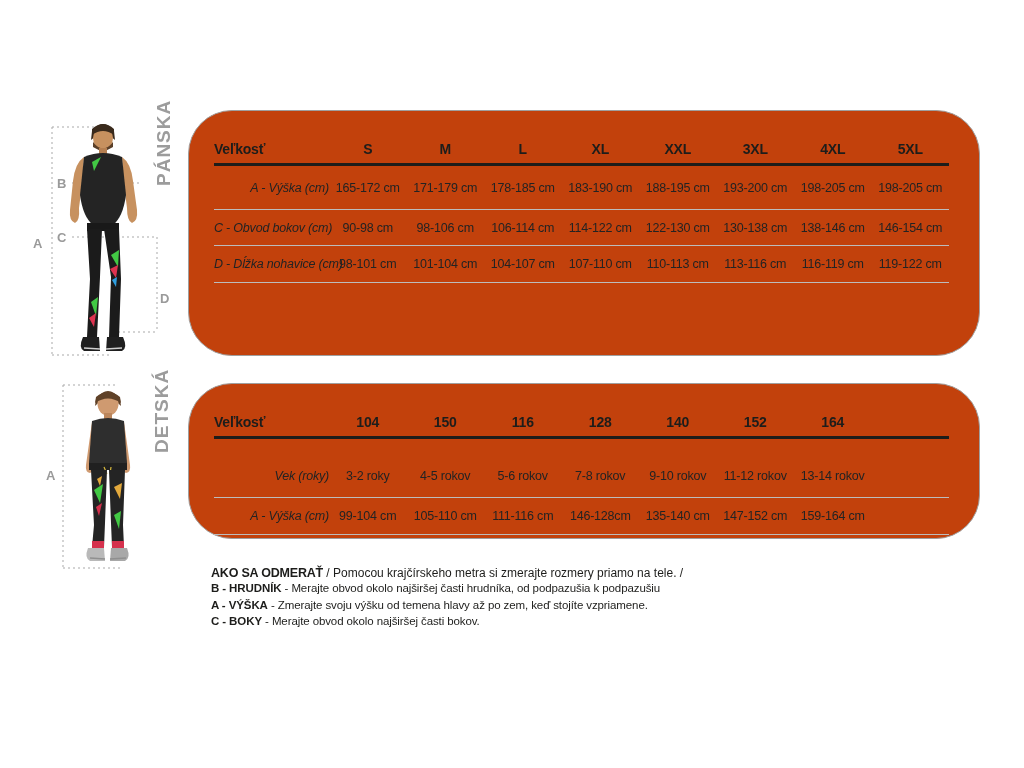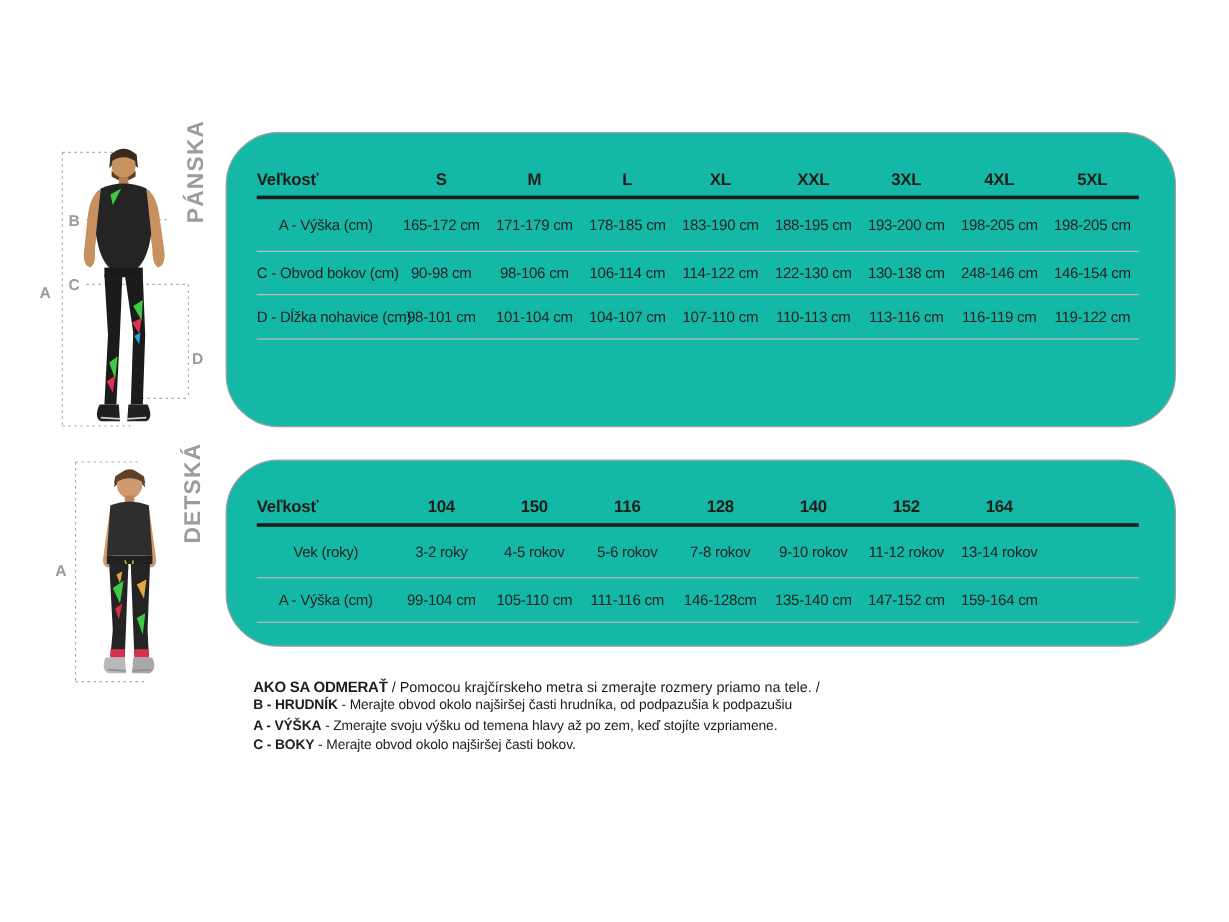--- a/index.html
+++ b/index.html
@@ -1,32 +1,32 @@
 <!DOCTYPE html>
 <html><head>
 <meta charset="utf-8">
 <style>
   html,body{margin:0;padding:0;background:#fff;}
   #screen{position:relative;width:1024px;height:768px;background:#ffffff;overflow:hidden;
           font-family:"Liberation Sans",sans-serif;color:#1d1d1b;}
 
   
-  .panel{position:absolute;border:1px solid #9f9f9f;border-radius:44px;background:#14b8a6;}
+  .panel{position:absolute;border:1px solid #9f9f9f;border-radius:44px;background:#c2410c;}
   #mens-panel{left:188px;top:110px;width:790px;height:244px;}
   #kids-panel{left:188px;top:383px;width:790px;height:154px;}
 
   .tbl{position:absolute;left:25px;top:0;width:735px;}
   .trow{display:grid;grid-template-columns:115px repeat(8,1fr);}
   .thead{height:46px;align-items:end;padding-bottom:6px;border-bottom:3px solid #1d1d1b;}
   .th{font-weight:bold;font-size:14px;text-align:center;letter-spacing:-0.2px;white-space:nowrap;}
   .th.first{text-align:left;}
   .r{align-items:center;border-bottom:1px solid #bcbcbc;}
-  .h44{height:43px;} .h36{height:35px;} .h37{height:36px;} .h42{height:42px;}
+  .h44{height:43px;} .h36{height:35px;} .h37{height:36px;} .h42{height:42px;margin-top:16px;}
   .td{font-size:12.5px;text-align:center;letter-spacing:-0.2px;white-space:nowrap;color:#232323;}
-  .td.first{text-align:center;}
+  .td.first{text-align:right;font-style:italic;}
 
   
   .vlabel{position:absolute;writing-mode:vertical-rl;transform:rotate(180deg);
           font-weight:bold;font-size:19px;letter-spacing:1px;color:#9c9c9c;}
   #mens-vlabel{left:153px;top:120px;height:66px;}
   #kids-vlabel{left:151px;top:387px;height:66px;}
 
   
   .mlabel{position:absolute;font-weight:bold;font-size:13px;color:#9a9a9a;}
 
@@ -111,21 +111,21 @@
         <div class="td">198-205 cm</div>
       </div>
       <div class="trow r h36">
         <div class="td first">C - Obvod bokov (cm)</div>
         <div class="td">90-98 cm</div>
         <div class="td">98-106 cm</div>
         <div class="td">106-114 cm</div>
         <div class="td">114-122 cm</div>
         <div class="td">122-130 cm</div>
         <div class="td">130-138 cm</div>
-        <div class="td">248-146 cm</div>
+        <div class="td">138-146 cm</div>
         <div class="td">146-154 cm</div>
       </div>
       <div class="trow r h37">
         <div class="td first">D - Dĺžka nohavice (cm)</div>
         <div class="td">98-101 cm</div>
         <div class="td">101-104 cm</div>
         <div class="td">104-107 cm</div>
         <div class="td">107-110 cm</div>
         <div class="td">110-113 cm</div>
         <div class="td">113-116 cm</div>

